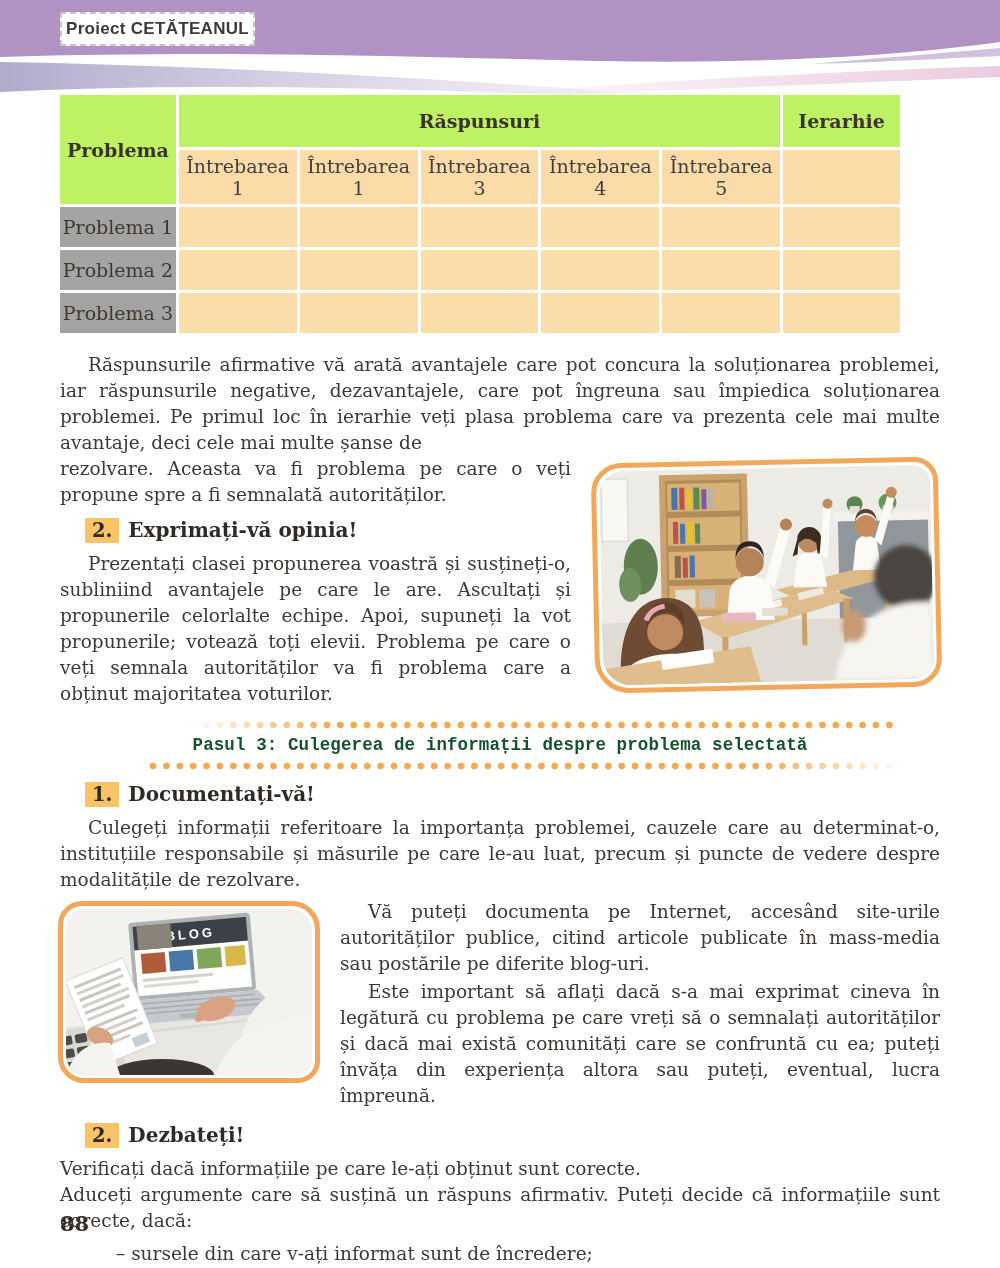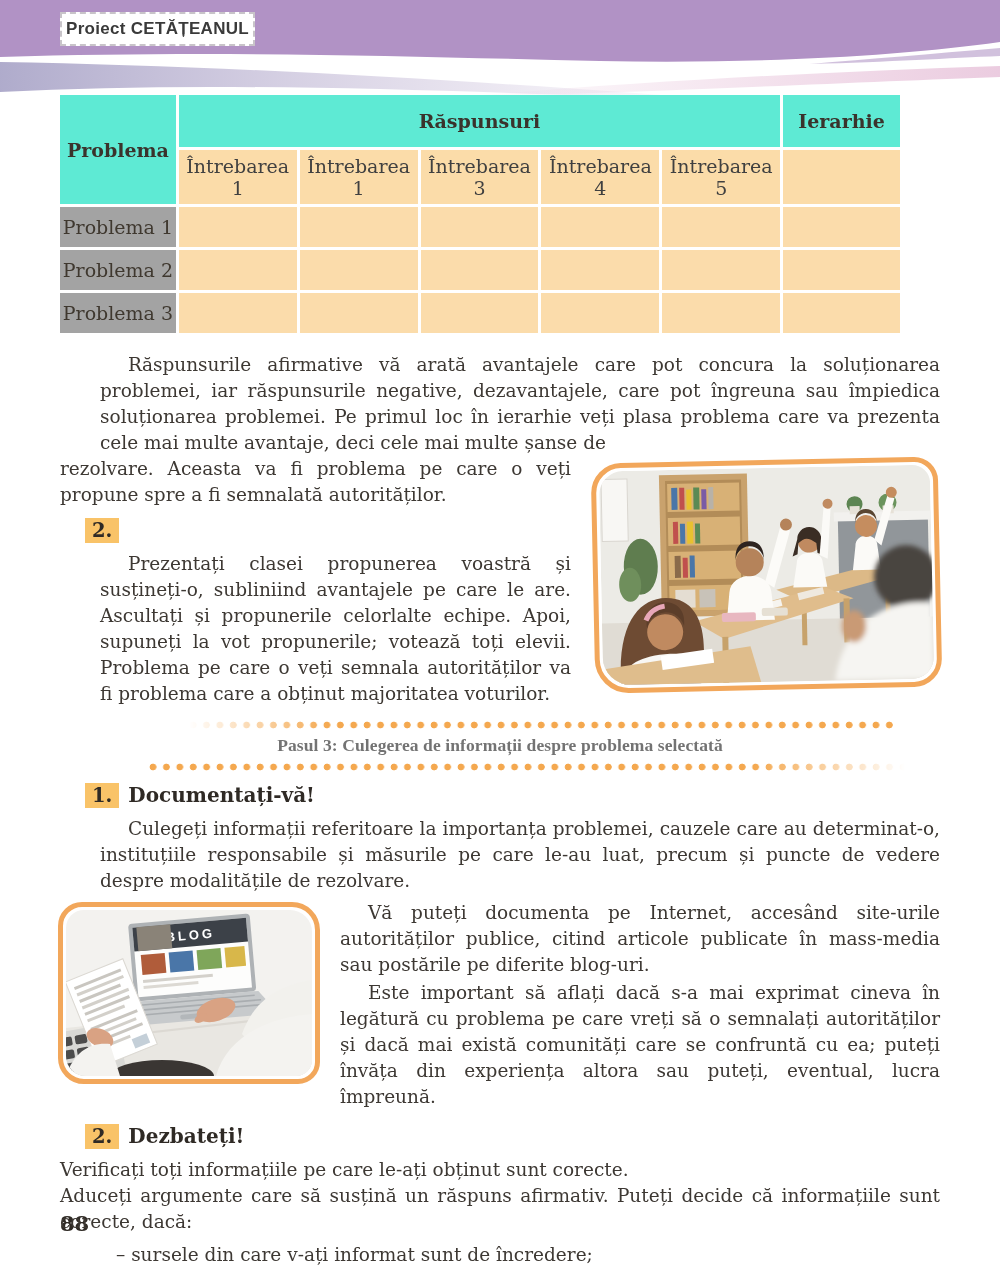--- a/index.html
+++ b/index.html
@@ -13,25 +13,25 @@
   .top-band { position:absolute; top:0; left:0; width:1000px; height:110px; }
   .badge {
     position:absolute; top:12px; left:60px; z-index:5;
     background:#ffffff; border:2px dashed #c8c4c9; padding:5px 4px;
     font-family:"Liberation Sans", sans-serif; font-weight:bold; font-size:17px;
     color:#3a3a3a; letter-spacing:.3px;
   }
   
   .content { position:absolute; top:92px; left:60px; width:880px; z-index:2; }
   p.body { font-size:18.5px; line-height:26px; text-align:justify; }
-  p.indent { text-indent:28px;margin-left:40px; }
+  p.indent { text-indent:28px; }
   
   table.grid { border-collapse:separate; border-spacing:3px; width:846px; margin-left:-3px; }
   table.grid td { text-align:center; vertical-align:middle; }
-  td.hdark { background:#5eead4; font-weight:bold; font-size:19px; color:#3a332c; }
+  td.hdark { background:#bef264; font-weight:bold; font-size:19px; color:#3a332c; }
   td.hlight { background:#fbdca9; font-size:19px; color:#404040; }
   td.cell { background:#fbdcab; height:40px; }
   td.rowlabel { background:#a3a3a3; font-size:19px; color:#3f382f; height:40px; }
   tr.h1 td { height:52px; }
   tr.h2 td { height:54px; }
   
   .sec-head { display:flex; align-items:baseline; gap:9px; margin:10px 0 8px 25px; }
   .num-chip { background:#f9c368; font-weight:bold; font-size:19.5px; padding:1px 7px; color:#2f2a25; }
   .sec-title { font-weight:bold; font-size:20px; color:#2f2a25; }
   
@@ -53,22 +53,22 @@
   .dots { height:8px;
     background-image:radial-gradient(circle at 4px 4px, #f4a84f 3.1px, rgba(244,168,79,0) 3.7px);
     background-size:13.4px 8px; background-repeat:repeat-x; }
   .dots-top { width:706px; margin-left:92px;
     -webkit-mask-image:linear-gradient(to right, transparent, #000 20%);
             mask-image:linear-gradient(to right, transparent, #000 20%); }
   .dots-bottom { width:756px; margin-left:52px;
     -webkit-mask-image:linear-gradient(to right, #000 80%, transparent);
             mask-image:linear-gradient(to right, #000 80%, transparent); }
   .step-title {
-    text-align:center; font-family:Liberation Serif, serif; font-weight:bold;
-    font-size:17.5px; color:#737373; padding:6px 0 7px 0; letter-spacing:.1px;
+    text-align:center; font-family:Liberation Mono, monospace; font-weight:bold;
+    font-size:17.5px; color:#14532d; padding:6px 0 7px 0; letter-spacing:.1px;
   }
   
   .dash-line { font-size:18.5px; line-height:27px; margin-left:56px; }
   .tight { line-height:27px; }
   .page-number {
     position:absolute; left:60px; bottom:32px; font-weight:bold; font-size:21px; color:#2f2a25;
   }
 </style>
 </head>
 <body>
@@ -231,20 +231,21 @@
             <path d="M232,214 C240,158 284,132 331,138 L331,214 Z" fill="#f6f5f2"></path>
             <ellipse cx="252" cy="160" rx="12" ry="16" fill="#c99a74"></ellipse>
           </g>
         </svg>
       </div>
 
       <p class="body">rezolvare. Aceasta va fi problema pe care o veți propune spre a fi semnalată autorităților.</p>
 
       <div class="sec-head">
         <span class="num-chip">2.</span>
+        <span class="sec-title">Exprimați-vă opinia!</span>
       </div>
       <p class="body indent">Prezentați clasei propunerea voastră și susțineți-o, subliniind avantajele pe care le are. Ascultați și propunerile celorlalte echipe. Apoi, supuneți la vot propunerile; votează toți elevii. Problema pe care o veți semnala autorităților va fi problema care a obținut majoritatea voturilor.</p>
       <div class="clearer"></div>
     </div>
 
     <div class="step-divider">
       <div class="dots dots-top"></div>
       <div class="step-title">Pasul 3: Culegerea de informații despre problema selectată</div>
       <div class="dots dots-bottom"></div>
     </div>
@@ -324,21 +325,21 @@
         <p class="body indent" style="margin-top:2px">Este important să aflați dacă s-a mai exprimat cineva în legătură cu problema pe care vreți să o semnalați autorităților și dacă mai există comunități care se confruntă cu ea; puteți învăța din experiența altora sau puteți, eventual, lucra împreună.</p>
         <div class="clearer"></div>
       </div>
     </div>
 
     <div>
       <div class="sec-head" style="margin-top:14px">
         <span class="num-chip">2.</span>
         <span class="sec-title">Dezbateți!</span>
       </div>
-      <p class="body tight">Verificați toți informațiile pe care le-ați obținut sunt corecte.</p>
+      <p class="body tight">Verificați dacă informațiile pe care le-ați obținut sunt corecte.</p>
       <p class="body tight">Aduceți argumente care să susțină un răspuns afirmativ. Puteți decide că informațiile sunt corecte, dacă:</p>
       <div style="margin-top:6px">
         <div class="dash-line">– sursele din care v-ați informat sunt de încredere;</div>
 
       </div>
 
     </div>
 
   </div>
 

